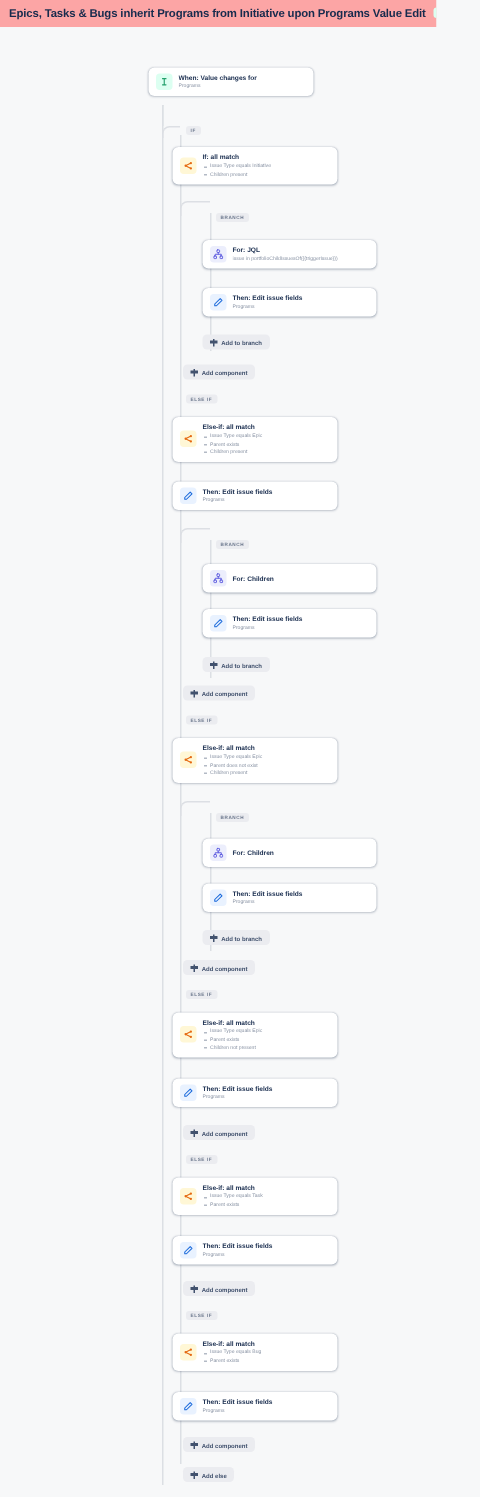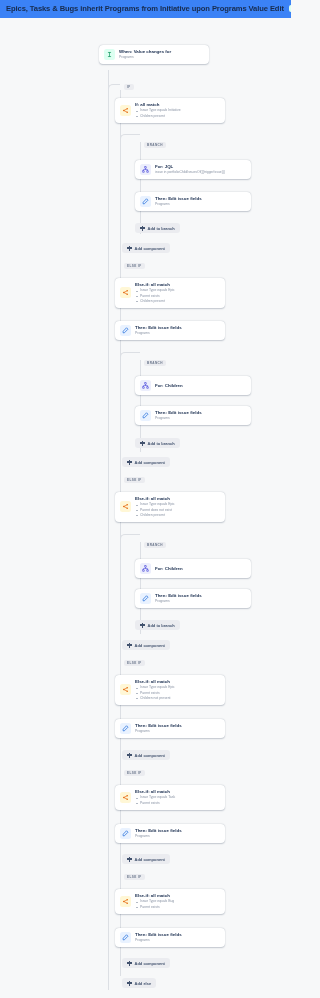--- a/index.html
+++ b/index.html
@@ -12,21 +12,21 @@
     overflow: hidden;
     position: relative;
   }
 
   
   .header {
     display: flex;
     align-items: center;
     gap: 5px;
     padding: 4px 6px 5px 6px;
-    background: #3b82f6;
+    background: #fca5a5;
   }
   .rule-title {
     font-size: 7.6px;
     font-weight: bold;
     color: #172b4d;
     letter-spacing: -0.1px;
     white-space: nowrap;
   }
   .status-badge {
     font-size: 3.2px;

